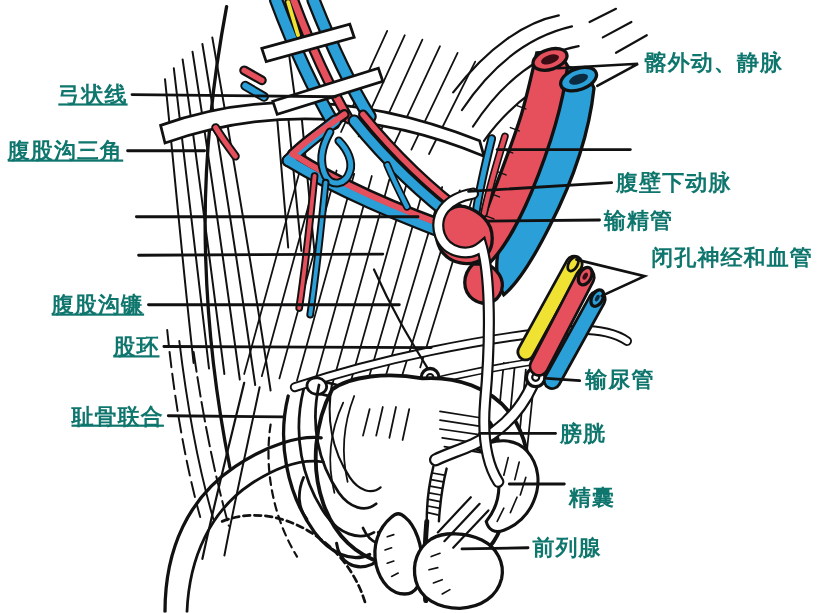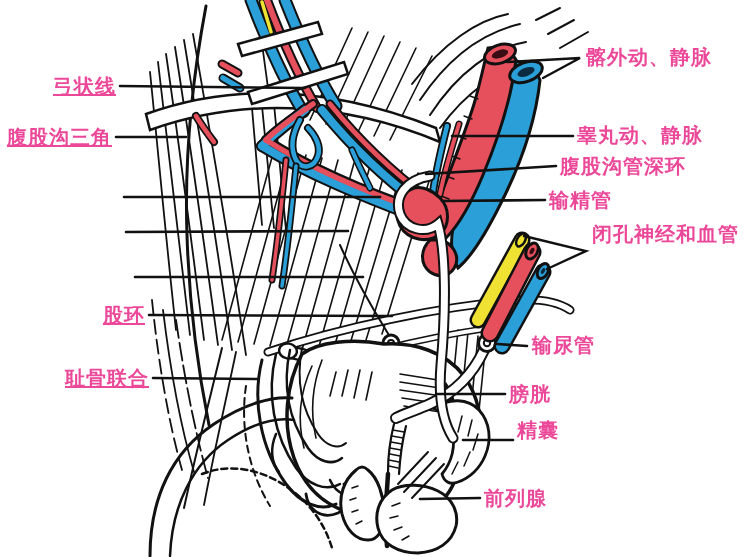--- a/index.html
+++ b/index.html
@@ -2,21 +2,21 @@
 <html><head>
 <meta charset="utf-8">
 <style>
   html,body{margin:0;padding:0;background:#ffffff;}
   .stage{
     position:relative;width:750px;height:557px;background:#ffffff;overflow:hidden;
     font-family:"DejaVu Sans","Liberation Sans",sans-serif;
   }
   .stage svg{position:absolute;left:0;top:0;}
   .lbl{
-    position:absolute;white-space:nowrap;color:#ec4899;
+    position:absolute;white-space:nowrap;color:#0f766e;
     font-size:20px;font-weight:bold;letter-spacing:1px;line-height:1;
     font-family:"DejaVu Sans","Liberation Sans",sans-serif;
   }
   .lbl.left{transform:translate(-100%,-50%);text-decoration:underline;}
   .lbl.right{transform:translate(0,-50%);}
 </style>
 </head>
 <body>
 
 <div class="stage">
@@ -298,26 +298,26 @@
       <path d="M497,344 L527,346"></path>
       <path d="M436,394 L505,394"></path>
       <path d="M463,440 L513,440"></path>
       <path d="M420,499 L480,498"></path>
     </g>
   </g>
 </svg>
 
 <div class="lbl left" style="left:116px;top:86px">弓状线</div>
 <div class="lbl left" style="left:112px;top:137px">腹股沟三角</div>
+<div class="lbl left" style="left:131px;top:277px">腹股沟镰</div>
 <div class="lbl left" style="left:145px;top:315px">股环</div>
 <div class="lbl left" style="left:149px;top:378px">耻骨联合</div>
 
 <div class="lbl right" style="left:586px;top:57px">髂外动、静脉</div>
-<div class="lbl right" style="left:577px;top:135px">睾丸动、静脉</div>
-<div class="lbl right" style="left:560px;top:166px">腹股沟管深环</div>
+<div class="lbl right" style="left:560px;top:166px">腹壁下动脉</div>
 <div class="lbl right" style="left:549px;top:200px">输精管</div>
 <div class="lbl right" style="left:592px;top:234px">闭孔神经和血管</div>
 <div class="lbl right" style="left:532px;top:345px">输尿管</div>
 <div class="lbl right" style="left:509px;top:394px">膀胱</div>
-<div class="lbl right" style="left:517px;top:430px">精囊</div>
+<div class="lbl right" style="left:517px;top:452px">精囊</div>
 <div class="lbl right" style="left:484px;top:498px">前列腺</div>
 
 </div>
 
 </body></html>

